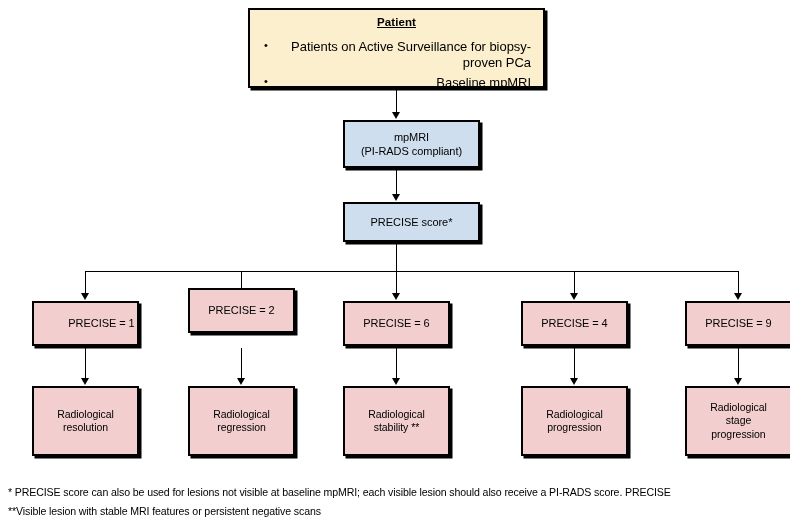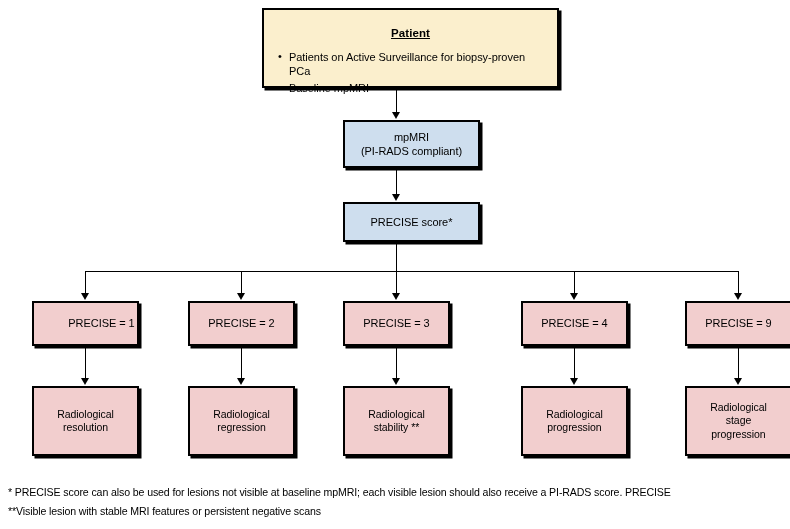--- a/index.html
+++ b/index.html
@@ -30,42 +30,41 @@
     flex-direction: column;
     align-items: center;
     justify-content: center;
     text-align: center;
     line-height: 1.28;
   }
   .node.patient {
     background: #fbefcd;
     align-items: stretch;
     justify-content: flex-start;
-    padding: 13px 12px 8px 12px;
-    margin-left: 14px;
+    padding: 2px 12px 8px 12px;
   }
   .node.blue { background: #cedeee; }
   .node.pink { background: #f2cece; }
 
   .patient-title {
     font-size: 11.5px;
     font-weight: bold;
     text-align: center;
     text-decoration: underline;
     margin: 3px 0 9px 0;
     letter-spacing: 0.1px;
   }
   .bullets {
     margin: 0;
     padding: 0;
     list-style: none;
   }
   .bullets li {
-    font-size: 11px;
-    text-align: left;
+    font-size: 13px;
+    text-align: right;
     position: relative;
     padding-left: 13px;
     margin-bottom: 3px;
     letter-spacing: -0.05px;
   }
   .bullets li:before {
     content: "\2022";
     position: absolute;
     left: 2px;
     top: -0.5px;
@@ -149,25 +148,25 @@
 
   <div class="vline" style="left:574px; top:271px; height:23px;"></div>
   <div class="arrowhead" style="left:570px; top:293px;"></div>
 
   <div class="vline" style="left:738px; top:271px; height:23px;"></div>
   <div class="arrowhead" style="left:734px; top:293px;"></div>
 
   <div class="node pink" style="left:32px; top:301px; width:107px; height:45px;padding-left:32px;">
     <div class="node-label">PRECISE = 1</div>
   </div>
-  <div class="node pink" style="left:188px; top:301px; width:107px; height:45px;">
+  <div class="node pink" style="left:188px; top:288px; width:107px; height:45px;">
     <div class="node-label">PRECISE = 2</div>
   </div>
   <div class="node pink" style="left:343px; top:301px; width:107px; height:45px;">
-    <div class="node-label">PRECISE = 3</div>
+    <div class="node-label">PRECISE = 6</div>
   </div>
   <div class="node pink" style="left:521px; top:301px; width:107px; height:45px;">
     <div class="node-label">PRECISE = 4</div>
   </div>
   <div class="node pink" style="left:685px; top:301px; width:107px; height:45px;">
     <div class="node-label">PRECISE = 9</div>
   </div>
 
   <div class="vline" style="left:85px; top:348px; height:31px;"></div>
   <div class="arrowhead" style="left:81px; top:378px;"></div>

